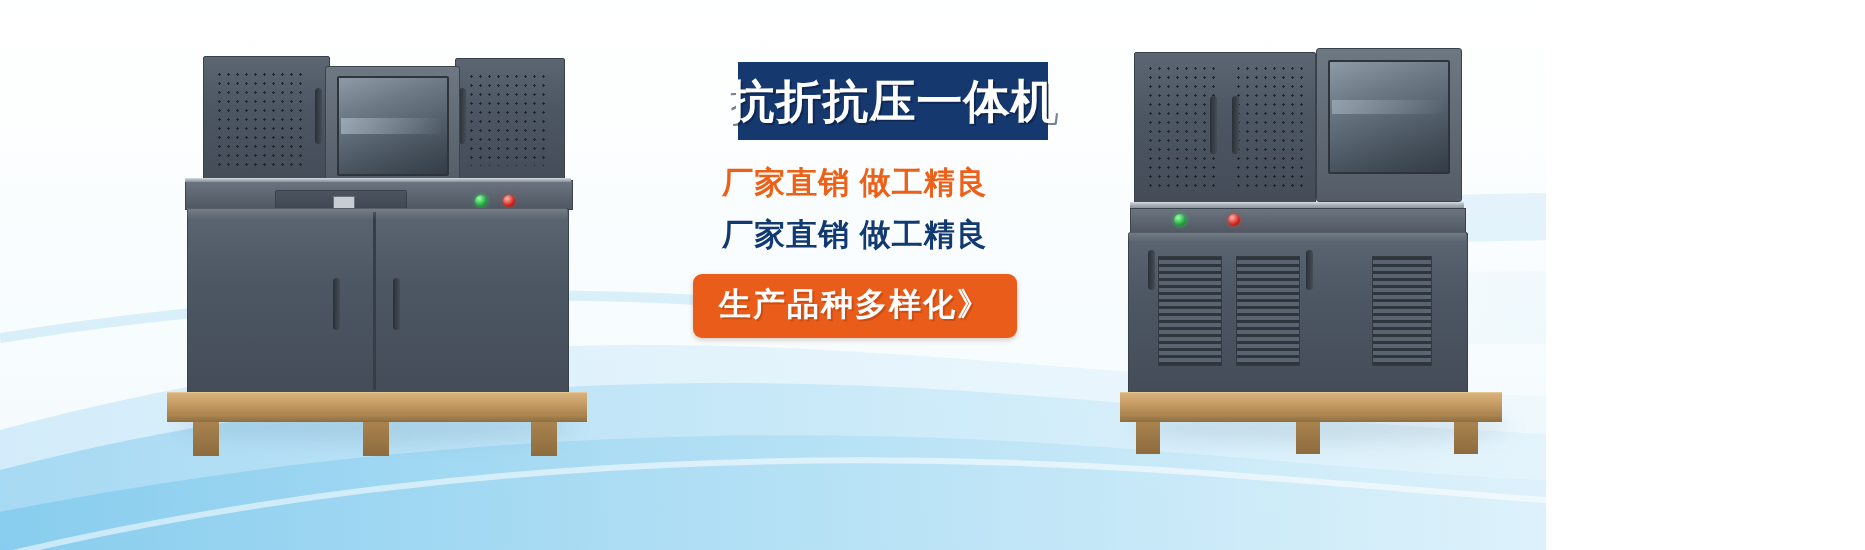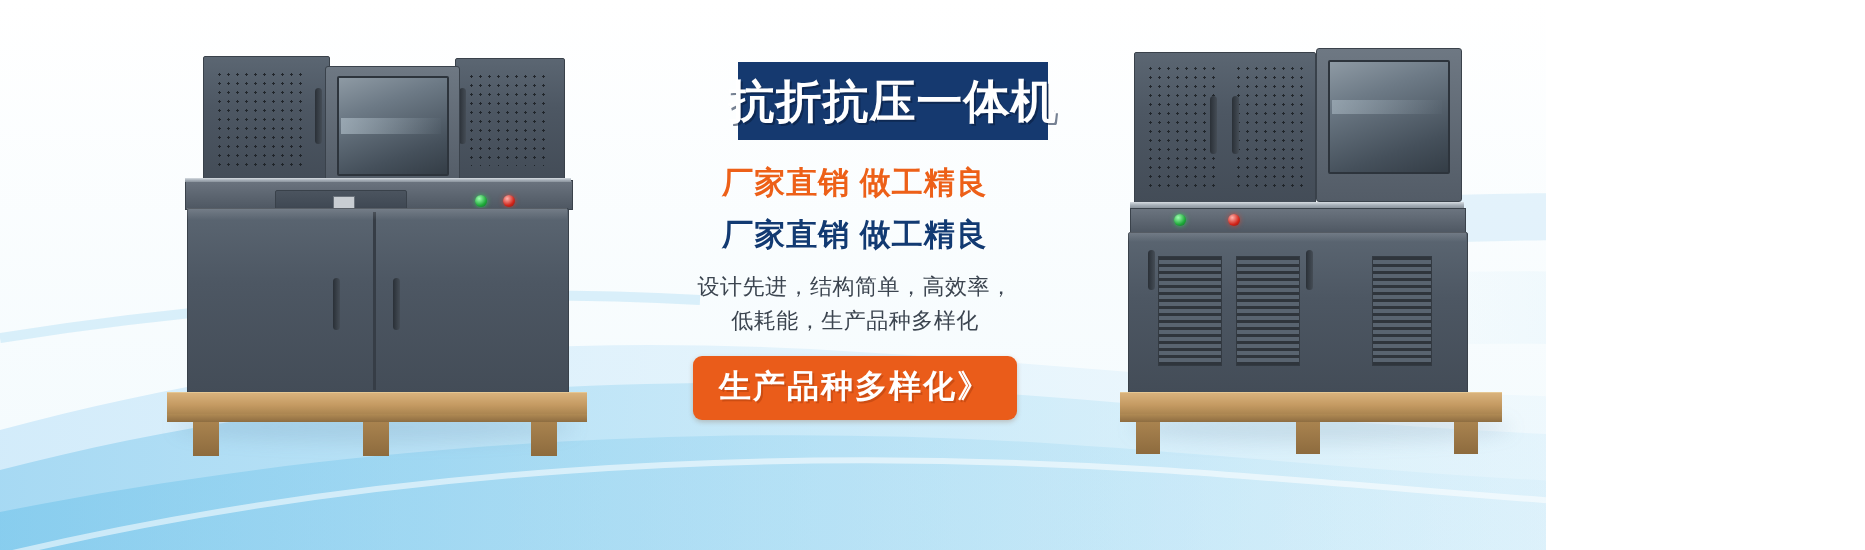--- a/index.html
+++ b/index.html
@@ -214,23 +214,19 @@
   <div class="textblock">
 
     <div class="title-band">
       <span class="title-txt">抗折抗压一体机</span>
     </div>
 
     <div class="line-orange">厂家直销 做工精良</div>
 
     <div class="line-navy">厂家直销 做工精良</div>
 
-    <div class="desc">
-      <div>设计先进，结构简单，高效率，</div>
-      <div>低耗能，生产品种多样化</div>
-    </div>
 
     <div class="cta-wrap">
       <button class="cta">生产品种多样化》</button>
     </div>
   </div>
 
 </div>
 
 </body></html>

